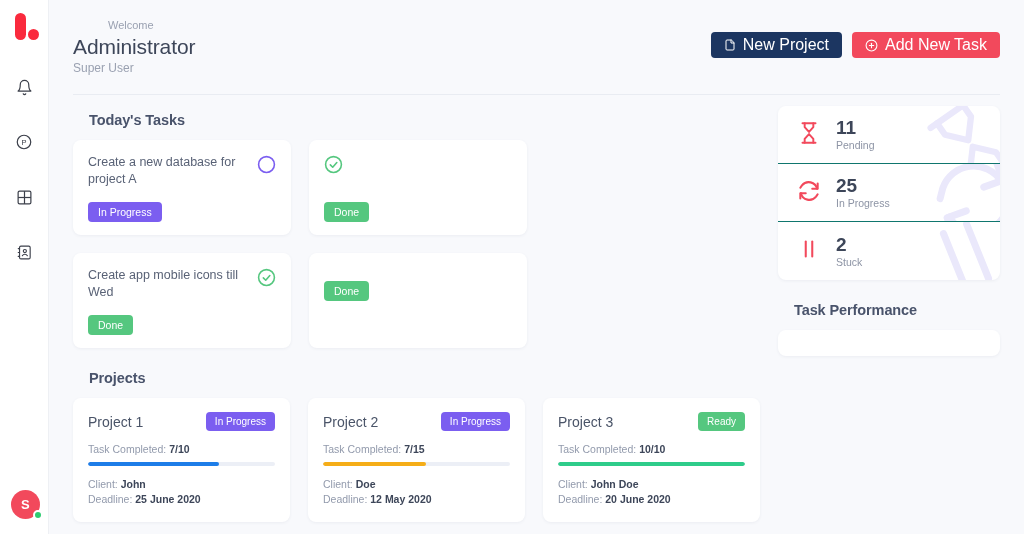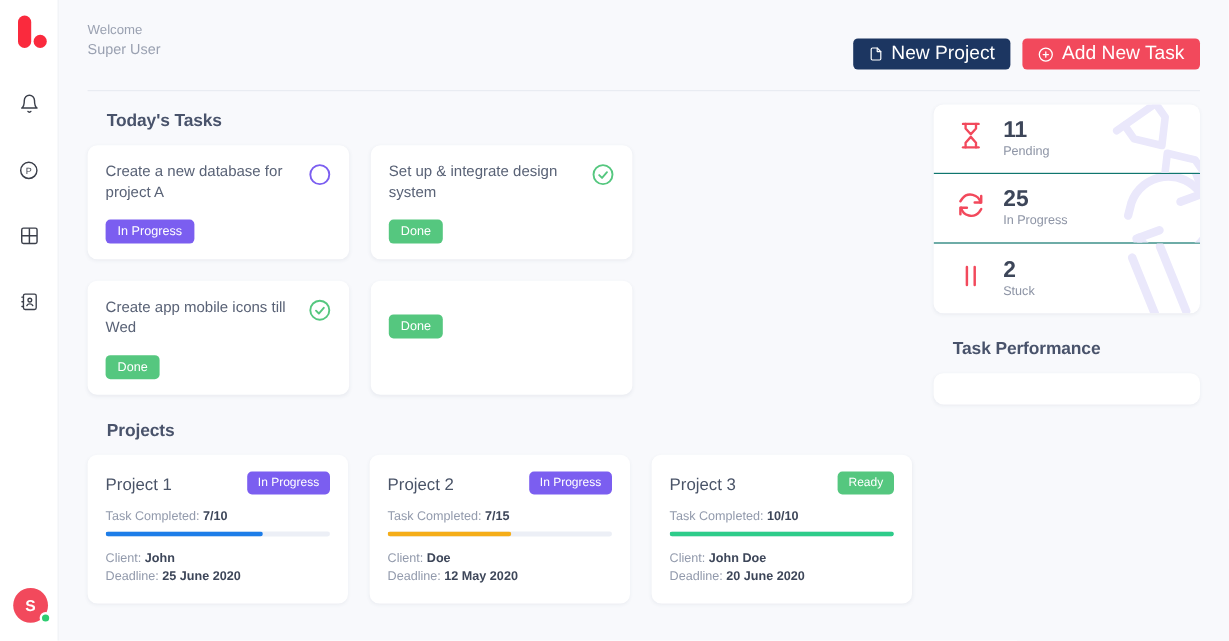--- a/index.html
+++ b/index.html
@@ -51,21 +51,21 @@
   .main {
     flex: 1; height: 534px; background: #f8f9fc;
     position: relative; overflow: hidden;
   }
 
   
   .header {
     padding: 17px 24px 0 24px;
     display: flex; align-items: flex-start; justify-content: space-between;
   }
-  .welcome { font-size: 11px; color: #9aa1b1; line-height: 16px; }
+  .welcome { font-size: 11px; color: #9aa1b1; line-height: 16px; margin-left: 35px; }
   .user-name { font-size: 21px; color: #3d4659; font-weight: 400; line-height: 27px; letter-spacing: -.1px; }
   .user-role { font-size: 12px; color: #9aa1b1; line-height: 17px; }
   .header-actions { display: flex; gap: 10px; padding-top: 15px; }
   .btn {
     display: inline-flex; align-items: center; gap: 7px;
     height: 26px; padding: 0 13px; border-radius: 4px;
     font-size: 16px; color: #ffffff; border: none; cursor: pointer;
     font-family: "Liberation Sans", sans-serif; white-space: nowrap;
   }
   .btn-dark { background: #1c3661; }
@@ -200,20 +200,21 @@
       <div class="avatar">S</div>
       <div class="avatar-status"></div>
     </div>
   </div>
 
   <div class="main">
 
     <div class="header">
       <div>
         <div class="welcome">Welcome</div>
+        <div class="user-name">Administrator</div>
         <div class="user-role">Super User</div>
       </div>
       <div class="header-actions">
         <button class="btn btn-dark">
           <span>
             <svg width="12" height="12" viewBox="0 0 24 24" fill="none" stroke="#ffffff" stroke-width="2" stroke-linecap="round" stroke-linejoin="round">
               <path d="M14 2H6a2 2 0 0 0-2 2v16a2 2 0 0 0 2 2h12a2 2 0 0 0 2-2V8z"></path>
               <polyline points="14 2 14 8 20 8"></polyline>
             </svg>
           </span>
@@ -249,21 +250,20 @@
                 <svg width="19" height="19" viewBox="0 0 24 24" fill="none" stroke="#7b5ef0" stroke-width="2">
                     <circle cx="12" cy="12" r="10"></circle>
                   </svg>
               </span>
             </div>
             <span class="badge badge-progress">In Progress</span>
           </div>
 
           <div class="task-card">
             <div class="task-top">
-              <div class="task-title">Set up &amp; integrate design system</div>
               <span class="task-icon">
                 <svg width="19" height="19" viewBox="0 0 24 24" fill="none" stroke="#55c77f" stroke-width="2" stroke-linecap="round" stroke-linejoin="round">
                   <circle cx="12" cy="12" r="10"></circle>
                     <polyline points="8 12.5 11 15.5 16.2 9.5"></polyline>
                 </svg>
               </span>
             </div>
             <span class="badge badge-done">Done</span>
           </div>
 

